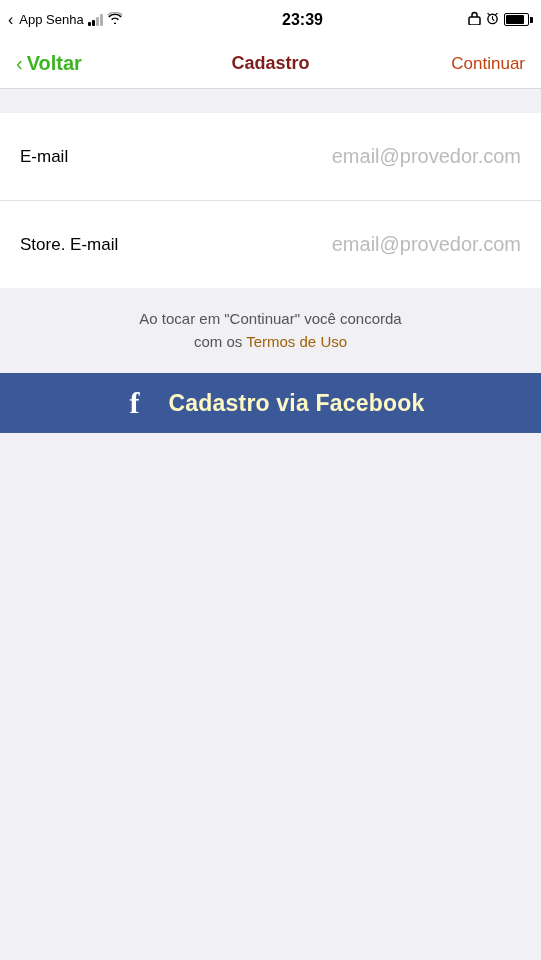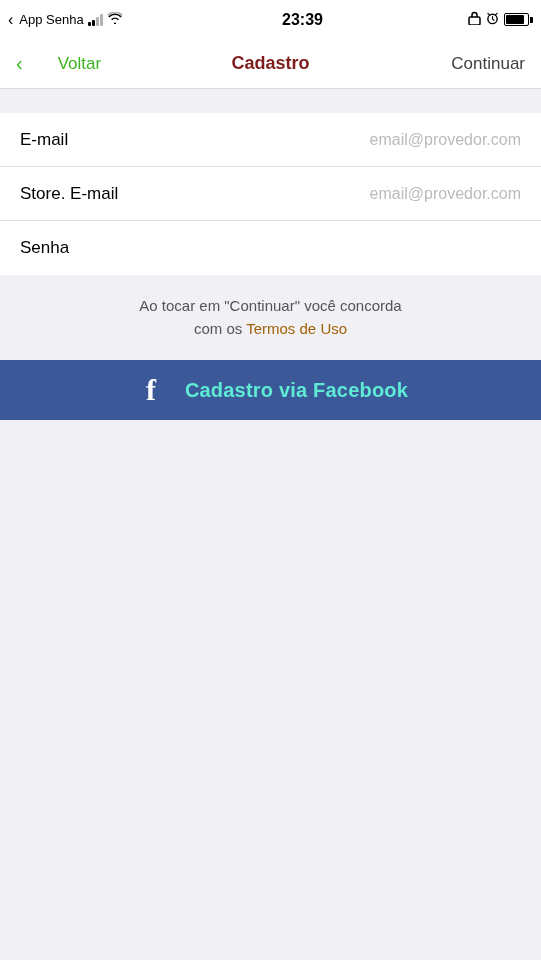--- a/index.html
+++ b/index.html
@@ -143,74 +143,73 @@
     }
 
     .nav-back-arrow {
       font-size: 20px;
       color: #3cb521;
       font-weight: 300;
     }
 
     .nav-back-label {
       color: #3cb521;
-      font-size: 17px;
-      font-weight: 400;
-      margin-left: 31px;
+      font-size: 20px;
+      font-weight: 700;
     }
 
     .nav-title {
       font-size: 18px;
       font-weight: 700;
       color: #7f1d1d;
       position: absolute;
       left: 50%;
       transform: translateX(-50%);
     }
 
     .nav-continue {
-      color: #404040;
+      color: #c2410c;
       font-size: 17px;
       font-weight: 400;
     }
 
     
     .section-spacer {
       height: 24px;
       background: #f0f0f5;
     }
 
     
     .form-section {
       background: #fff;
     }
 
     .form-field {
       display: flex;
       align-items: center;
       justify-content: space-between;
-      padding: 16px 20px;
+      padding: 32px 20px;
       border-bottom: 1px solid #e0e0e0;
       background: #fff;
       min-height: 54px;
       gap: 7px;
     }
 
     .form-field:last-child {
       border-bottom: none;
     }
 
     .field-label {
       font-size: 17px;
       font-weight: 400;
       color: #000;
     }
 
     .field-input-placeholder {
-      font-size: 16px;
+      font-size: 20px;
       color: #bbb;
       font-weight: 300;
     }
 
     
     .terms-section {
       background: #f0f0f5;
       padding: 20px 30px;
       text-align: center;
     }
@@ -251,22 +250,22 @@
 
     .facebook-f {
       color: #fff;
       font-size: 30px;
       font-weight: 700;
       font-family: Georgia, serif;
       line-height: 1;
     }
 
     .facebook-btn-label {
-      color: #5eead4;
-      font-size: 20px;
+      color: #fef9c3;
+      font-size: 23px;
       font-weight: 700;
       letter-spacing: 0.2px;
     }
 
     
     .bottom-area {
       background: #f0f0f5;
       flex: 1;
       height: 390px;
     }
@@ -334,24 +333,20 @@
   <div class="form-field">
     <span class="field-label">E-mail</span>
     <span class="field-input-placeholder">email@provedor.com</span>
   </div>
 
   <div class="form-field">
     <span class="field-label">Store. E-mail</span>
     <span class="field-input-placeholder">email@provedor.com</span>
   </div>
 
-  <div class="form-field">
-    <span class="field-label">Senha</span>
-    <span class="field-input-placeholder"></span>
-  </div>
 
 </div>
 
 <div class="terms-section">
   <div class="terms-text">
     <span>Ao tocar em "Continuar" você concorda</span><br>
     <span>com os </span><a class="terms-link">Termos de Uso</a>
   </div>
 </div>
 

